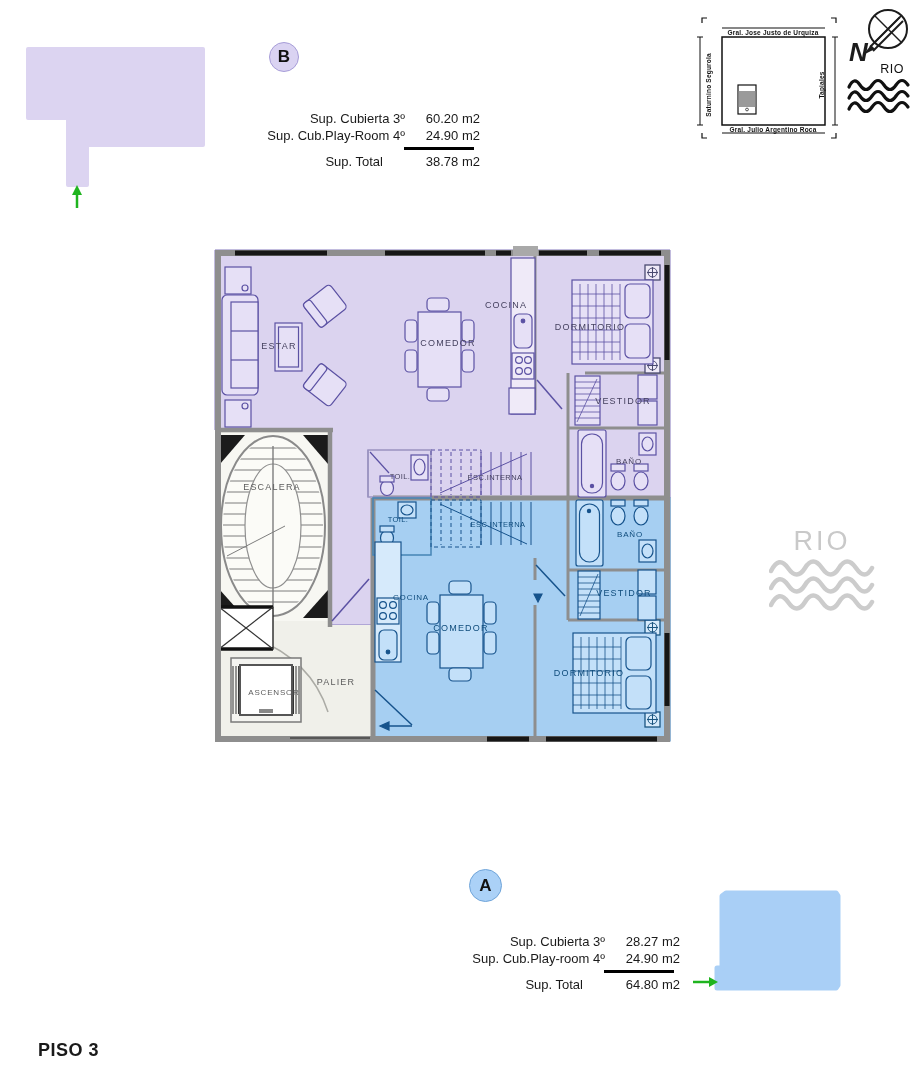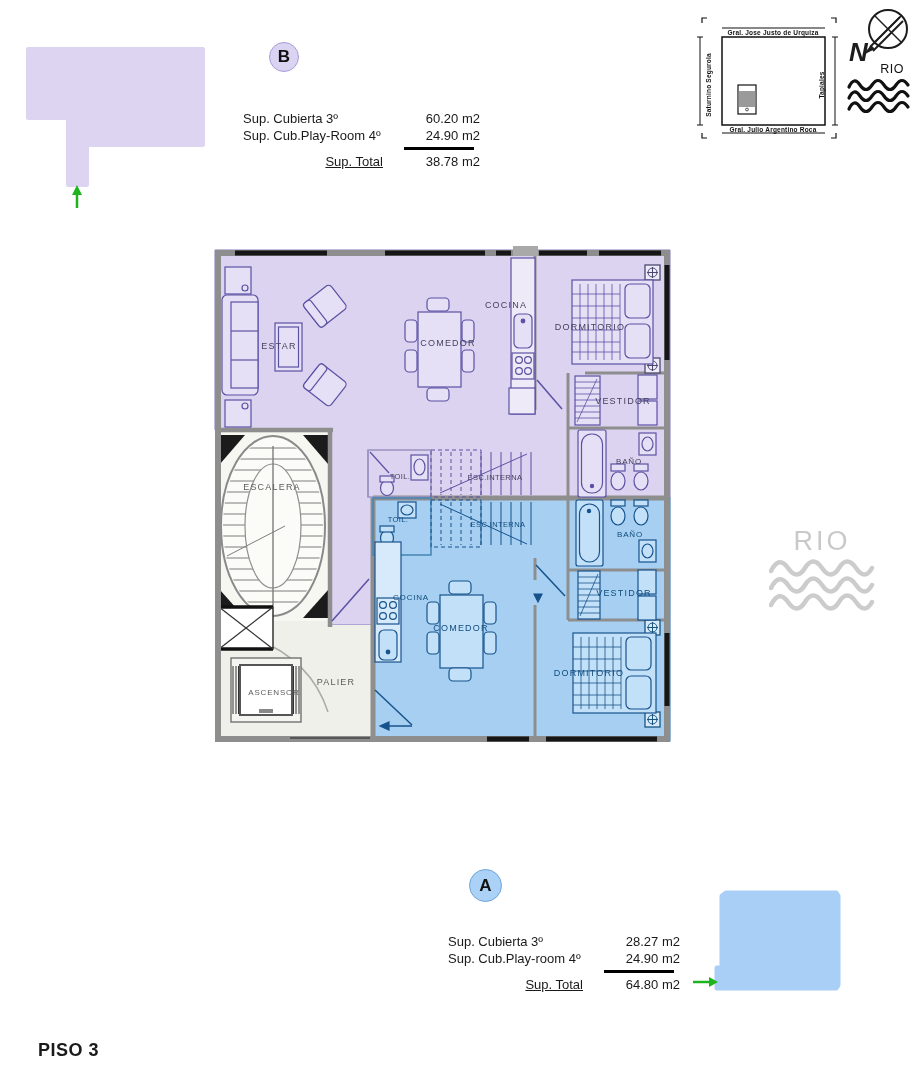--- a/index.html
+++ b/index.html
@@ -9,26 +9,26 @@
   
   .badge{position:absolute;border-radius:50%;display:flex;align-items:center;justify-content:center;
          font-weight:bold;font-size:17px;color:#111;}
   .badge-b{left:269px;top:42px;width:28px;height:28px;background:#DAD3F2;border:1px solid #A79DD8;}
   .badge-a{left:469px;top:869px;width:31px;height:31px;background:#ABD1F7;border:1.5px solid #6FA4D9;}
   
   .summary{position:absolute;font-size:13px;line-height:17px;}
   .summary .grid{display:grid;}
   .sum-b .grid{grid-template-columns:162px 75px;}
   .sum-a .grid{grid-template-columns:157px 75px;}
-  .summary .lbl{text-align:left;}
+  .summary .lbl{text-align:right;}
   .summary .val{text-align:right;}
   .summary .rule{border-top:3px solid #000;width:70px;margin:3px 0 3px 0;}
   .sum-b .rule{margin-left:161px;}
   .sum-a .rule{margin-left:156px;}
-  .summary .total-lbl{text-align:right;padding-right:22px;text-decoration:underline;}
+  .summary .total-lbl{text-align:right;padding-right:22px;}
   
   .floor-title{position:absolute;left:38px;top:1040px;font-size:18px;font-weight:bold;letter-spacing:0.5px;}
   
   .rio-mark{position:absolute;left:766px;top:526px;width:112px;display:flex;flex-direction:column;
             align-items:center;color:#C9C9C9;}
   .rio-mark .rio-text{font-size:27px;letter-spacing:3px;}
   
   svg text{font-family:"Liberation Sans",sans-serif;}
   .lb{fill:#45415F;} .la{fill:#0F4C7C;} .lc{fill:#5C5C5C;}
   .t9{font-size:9px;letter-spacing:1.2px;} .t8{font-size:8px;letter-spacing:0.8px;}

